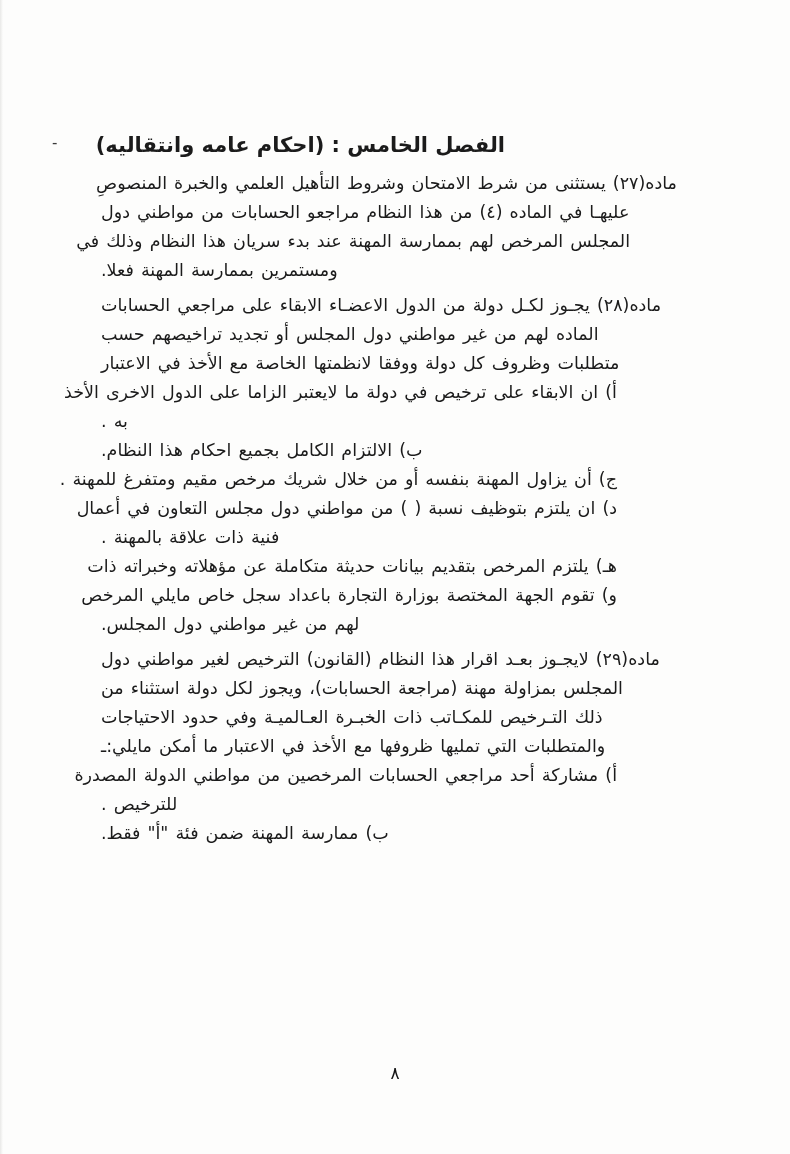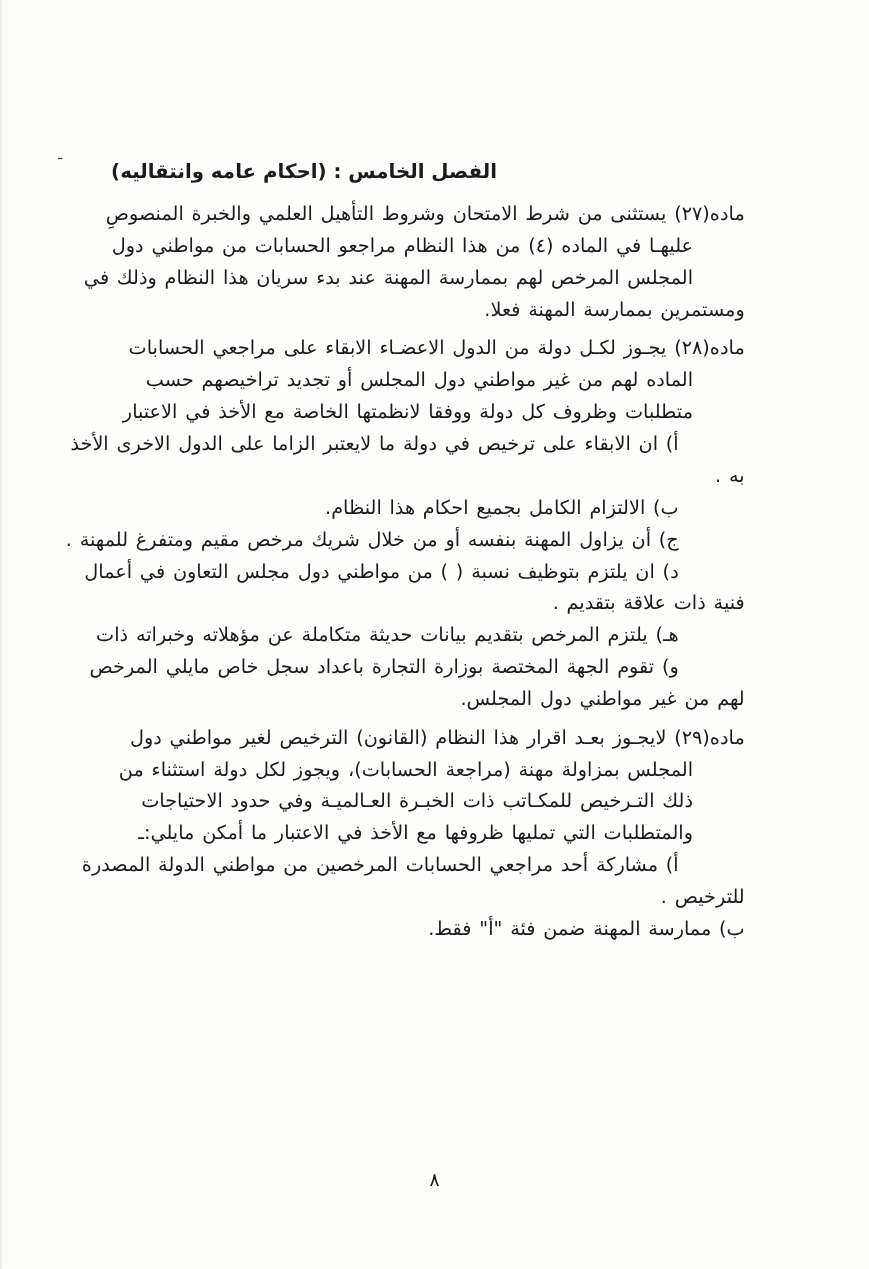--- a/index.html
+++ b/index.html
@@ -32,33 +32,33 @@
     line-height: 1;
   }
   .content {
     position: absolute;
     top: 130px;
     right: 113px;
     width: 576px;
     direction: rtl;
   }
   .doc-title {
-    margin: 12px 0 9px 0;
-    font-size: 18px;
+    margin: 0 0 9px 0;
+    font-size: 21px;
     font-weight: bold;
     line-height: 30px;
     text-align: left;
     padding-right: 172px;
     white-space: nowrap;
     letter-spacing: 0.2px;
   }
   .line {
     font-size: 17.5px;
     line-height: 29px;
-    text-align: right;
+    text-align: left;
     white-space: nowrap;
     word-spacing: 1.5px;
   }
   .line.article { margin-top: 6px; }
   .line.cont   { padding-right: 47px; }
   .line.item   { padding-right: 60px; }
   .line.center { padding-right: 0; white-space: normal; }
   .pagenum {
     position: absolute;
     top: 1063px;
@@ -84,21 +84,21 @@
         <div class="line cont">المجلس المرخص لهم بممارسة المهنة عند بدء سريان هذا النظام وذلك في</div>
         <div class="line center">ومستمرين بممارسة المهنة فعلا.</div>
         <div class="line article">ماده(٢٨) يجـوز لكـل دولة من الدول الاعضـاء الابقاء على مراجعي الحسابات</div>
         <div class="line cont">الماده لهم من غير مواطني دول المجلس أو تجديد تراخيصهم حسب</div>
         <div class="line cont">متطلبات وظروف كل دولة ووفقا لانظمتها الخاصة مع الأخذ في الاعتبار</div>
         <div class="line item">أ) ان الابقاء على ترخيص في دولة ما لايعتبر الزاما على الدول الاخرى الأخذ</div>
         <div class="line center">به .</div>
         <div class="line item">ب) الالتزام الكامل بجميع احكام هذا النظام.</div>
         <div class="line item">ج) أن يزاول المهنة بنفسه أو من خلال شريك مرخص مقيم ومتفرغ للمهنة .</div>
         <div class="line item">د) ان يلتزم بتوظيف نسبة ( ) من مواطني دول مجلس التعاون في أعمال</div>
-        <div class="line center">فنية ذات علاقة بتقديم .</div>
+        <div class="line center">فنية ذات علاقة بالمهنة .</div>
         <div class="line item">هـ) يلتزم المرخص بتقديم بيانات حديثة متكاملة عن مؤهلاته وخبراته ذات</div>
         <div class="line item">و) تقوم الجهة المختصة بوزارة التجارة باعداد سجل خاص مايلي المرخص</div>
         <div class="line center">لهم من غير مواطني دول المجلس.</div>
         <div class="line article">ماده(٢٩) لايجـوز بعـد اقرار هذا النظام (القانون) الترخيص لغير مواطني دول</div>
         <div class="line cont">المجلس بمزاولة مهنة (مراجعة الحسابات)، ويجوز لكل دولة استثناء من</div>
         <div class="line cont">ذلك التـرخيص للمكـاتب ذات الخبـرة العـالميـة وفي حدود الاحتياجات</div>
         <div class="line cont">والمتطلبات التي تمليها ظروفها مع الأخذ في الاعتبار ما أمكن مايلي:ـ</div>
         <div class="line item">أ) مشاركة أحد مراجعي الحسابات المرخصين من مواطني الدولة المصدرة</div>
         <div class="line center">للترخيص .</div>
         <div class="line center">ب) ممارسة المهنة ضمن فئة "أ" فقط.</div>

